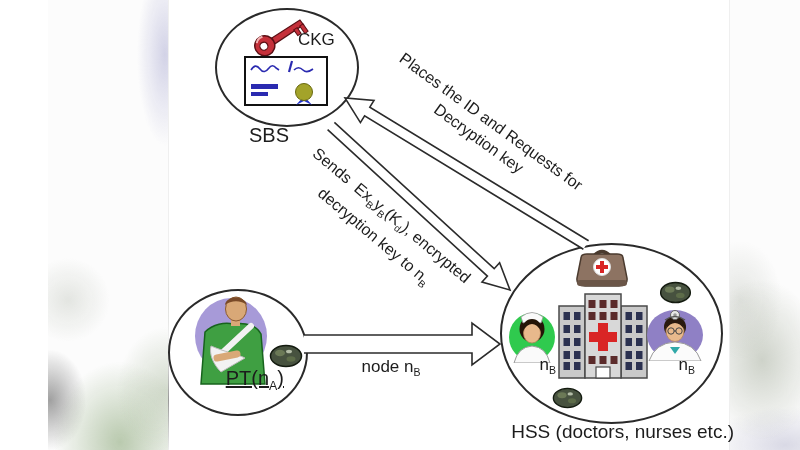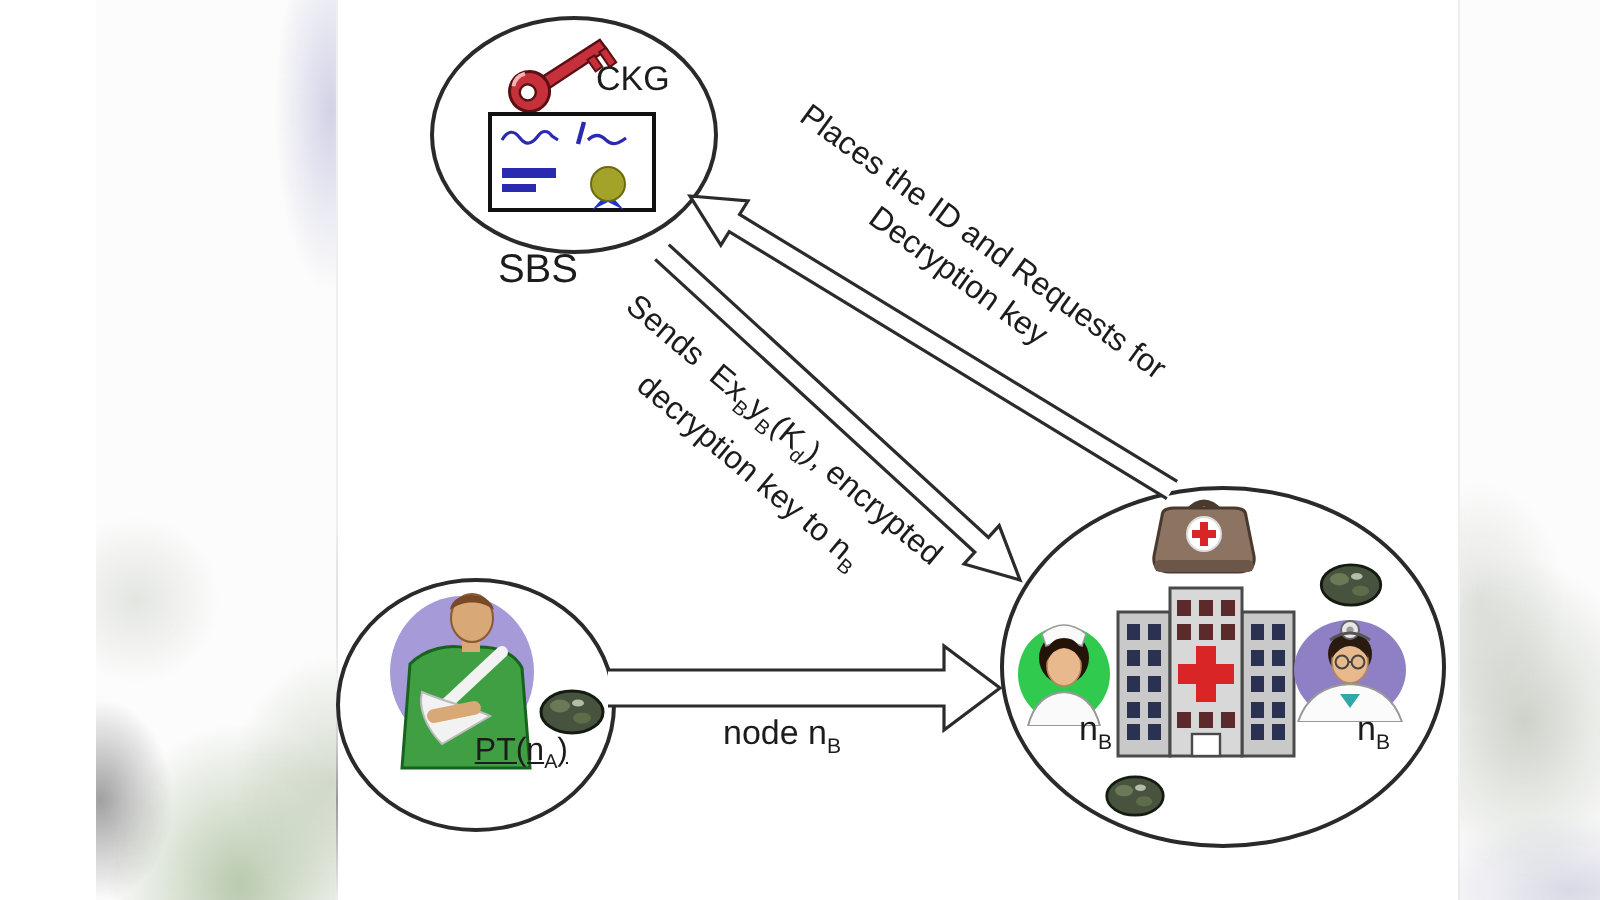--- a/index.html
+++ b/index.html
@@ -92,21 +92,21 @@
     <path d="M60,32 L30,60" stroke="#f2f2f2" stroke-width="6" stroke-linecap="round"></path>
     <path d="M20,52 C34,58 46,60 54,64 L30,78 C22,70 18,60 20,52 Z" fill="#f2f2f2" stroke="#bbbbbb" stroke-width="1"></path>
     <path d="M26,64 L46,60" stroke="#d9a877" stroke-width="7" stroke-linecap="round"></path>
   </svg>
   <svg class="abs" style="left:221px;top:344px;" width="34" height="24" viewBox="0 0 34 24">
     <ellipse cx="17" cy="12" rx="15.5" ry="10.5" fill="#47523f" stroke="#141b10" stroke-width="1.5"></ellipse>
     <ellipse cx="11" cy="9" rx="5" ry="3.2" fill="#77875f" opacity="0.75"></ellipse>
     <ellipse cx="22" cy="15" rx="4.5" ry="2.8" fill="#5d6c49"></ellipse>
     <ellipse cx="20" cy="7.5" rx="3" ry="1.8" fill="#cfd8c2" opacity="0.8"></ellipse>
   </svg>
-  <div class="lbl ctr" style="left:148px;top:367px;width:88px;font-size:16px;text-decoration:underline;"><span>PT(n</span><sub>A</sub><span>)</span></div>
+  <div class="lbl ctr" style="left:148px;top:367px;width:88px;font-size:20px;text-decoration:underline;"><span>PT(n</span><sub>A</sub><span>)</span></div>
 
   <div class="rot msg" style="left:250px;top:356px;width:186px;">
     <div class="ln"><span>node n</span><sub>B</sub></div>
   </div>
 
   <svg class="abs" style="left:523px;top:246px;" width="62" height="42" viewBox="0 0 62 42">
     <path d="M23,10 Q31,1 39,10" stroke="#4a3a2e" stroke-width="3.5" fill="none"></path>
     <path d="M10,12 Q10,8 16,8 L46,8 Q52,8 52,12 L56,32 Q57,40 48,40 L14,40 Q5,40 6,32 Z" fill="#8d7362" stroke="#4a3a2e" stroke-width="1.5"></path>
     <rect x="6" y="34" width="50" height="6" rx="3" fill="#6b5648"></rect>
     <circle cx="31" cy="21" r="8.5" fill="#ffffff" stroke="#dddddd" stroke-width="1"></circle>
@@ -188,14 +188,15 @@
     <ellipse cx="22" cy="15" rx="4.5" ry="2.8" fill="#5d6c49"></ellipse>
     <ellipse cx="20" cy="7.5" rx="3" ry="1.8" fill="#cfd8c2" opacity="0.8"></ellipse>
   </svg>
   <svg class="abs" style="left:504px;top:387px;" width="31" height="22" viewBox="0 0 34 24">
     <ellipse cx="17" cy="12" rx="15.5" ry="10.5" fill="#47523f" stroke="#141b10" stroke-width="1.5"></ellipse>
     <ellipse cx="11" cy="9" rx="5" ry="3.2" fill="#77875f" opacity="0.75"></ellipse>
     <ellipse cx="22" cy="15" rx="4.5" ry="2.8" fill="#5d6c49"></ellipse>
     <ellipse cx="20" cy="7.5" rx="3" ry="1.8" fill="#cfd8c2" opacity="0.8"></ellipse>
   </svg>
 
+  <div class="lbl ctr" style="left:440px;top:421px;width:246px;font-size:19px;">HSS (doctors, nurses etc.)</div>
 
 </div>
 
 </body></html>

